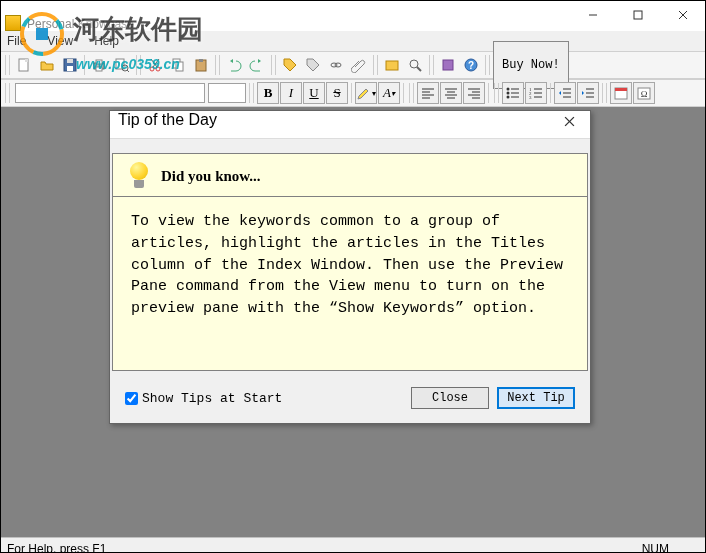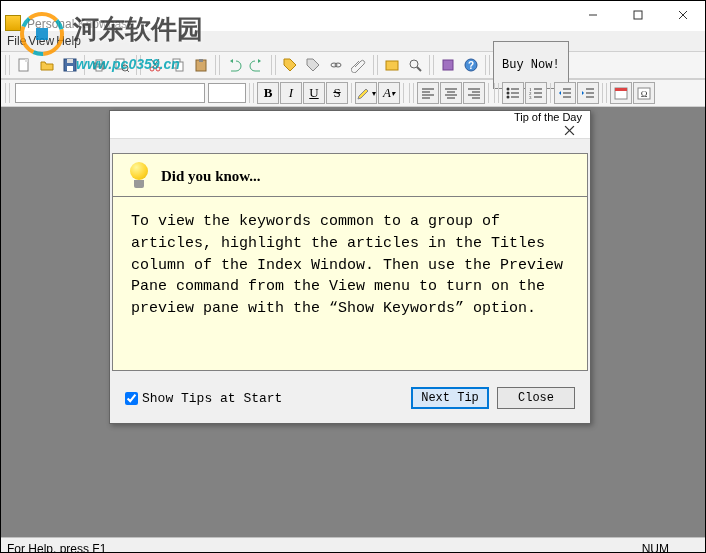--- a/index.html
+++ b/index.html
@@ -34,21 +34,21 @@
   width: 45px; height: 28px;
   display: flex; align-items: center; justify-content: center;
   color: #666;
 }
 .win-btn svg { width: 10px; height: 10px; }
 .menubar {
   height: 20px;
   padding: 0 6px;
   display: flex;
   align-items: center;
-  gap: 2px;
+  gap: 21px;
   background: #f0f0f0;
 }
 .menubar span { color: #333; font-size: 12px; }
 .toolbar-row {
   height: 28px;
   border-top: 1px solid #d0d0d0;
   border-bottom: 1px solid #d0d0d0;
   background: #f5f5f5;
   display: flex;
   align-items: center;
@@ -102,25 +102,24 @@
   position: absolute;
   left: 108px; top: 3px;
   width: 482px;
   background: #f0f0f0;
   border: 1px solid #646464;
   box-shadow: 2px 2px 5px rgba(0,0,0,0.3);
 }
 .dialog-title {
   height: 28px;
   background: #fff;
-  display: flex; align-items: flex-end;
+  display: flex; align-items: flex-start;
   padding: 0 8px;
-  font-size: 11px;
+  font-size: 16px;
   border-bottom: 1px solid #ddd;
-  flex-direction: column;
 }
 .dialog-close {
   margin-left: auto;
   width: 26px; height: 20px;
   display: flex; align-items: center; justify-content: center;
 }
 .dialog-body {
   padding: 14px 2px 12px;
 }
 .tip-panel {
@@ -491,22 +490,22 @@
         </div>
         <div class="tip-text">To view the keywords common to a group of articles, highlight the articles in the Titles column of the Index Window. Then use the Preview Pane command from the View menu to turn on the preview pane with the “Show Keywords” option.</div>
       </div>
     </div>
     <div class="dialog-footer">
       <label class="chk">
         <input type="checkbox" checked="" style="">
         <span>Show Tips at Start</span>
       </label>
       <div style="flex:1"></div>
+      <button class="dlg-btn">Close</button>
       <button class="dlg-btn focus">Next Tip</button>
-      <button class="dlg-btn">Close</button>
     </div>
   </div>
 </div>
 
 <div class="statusbar">
   <span>For Help, press F1</span>
   <div class="status-right">
     <span>NUM</span>
   </div>
 </div>

